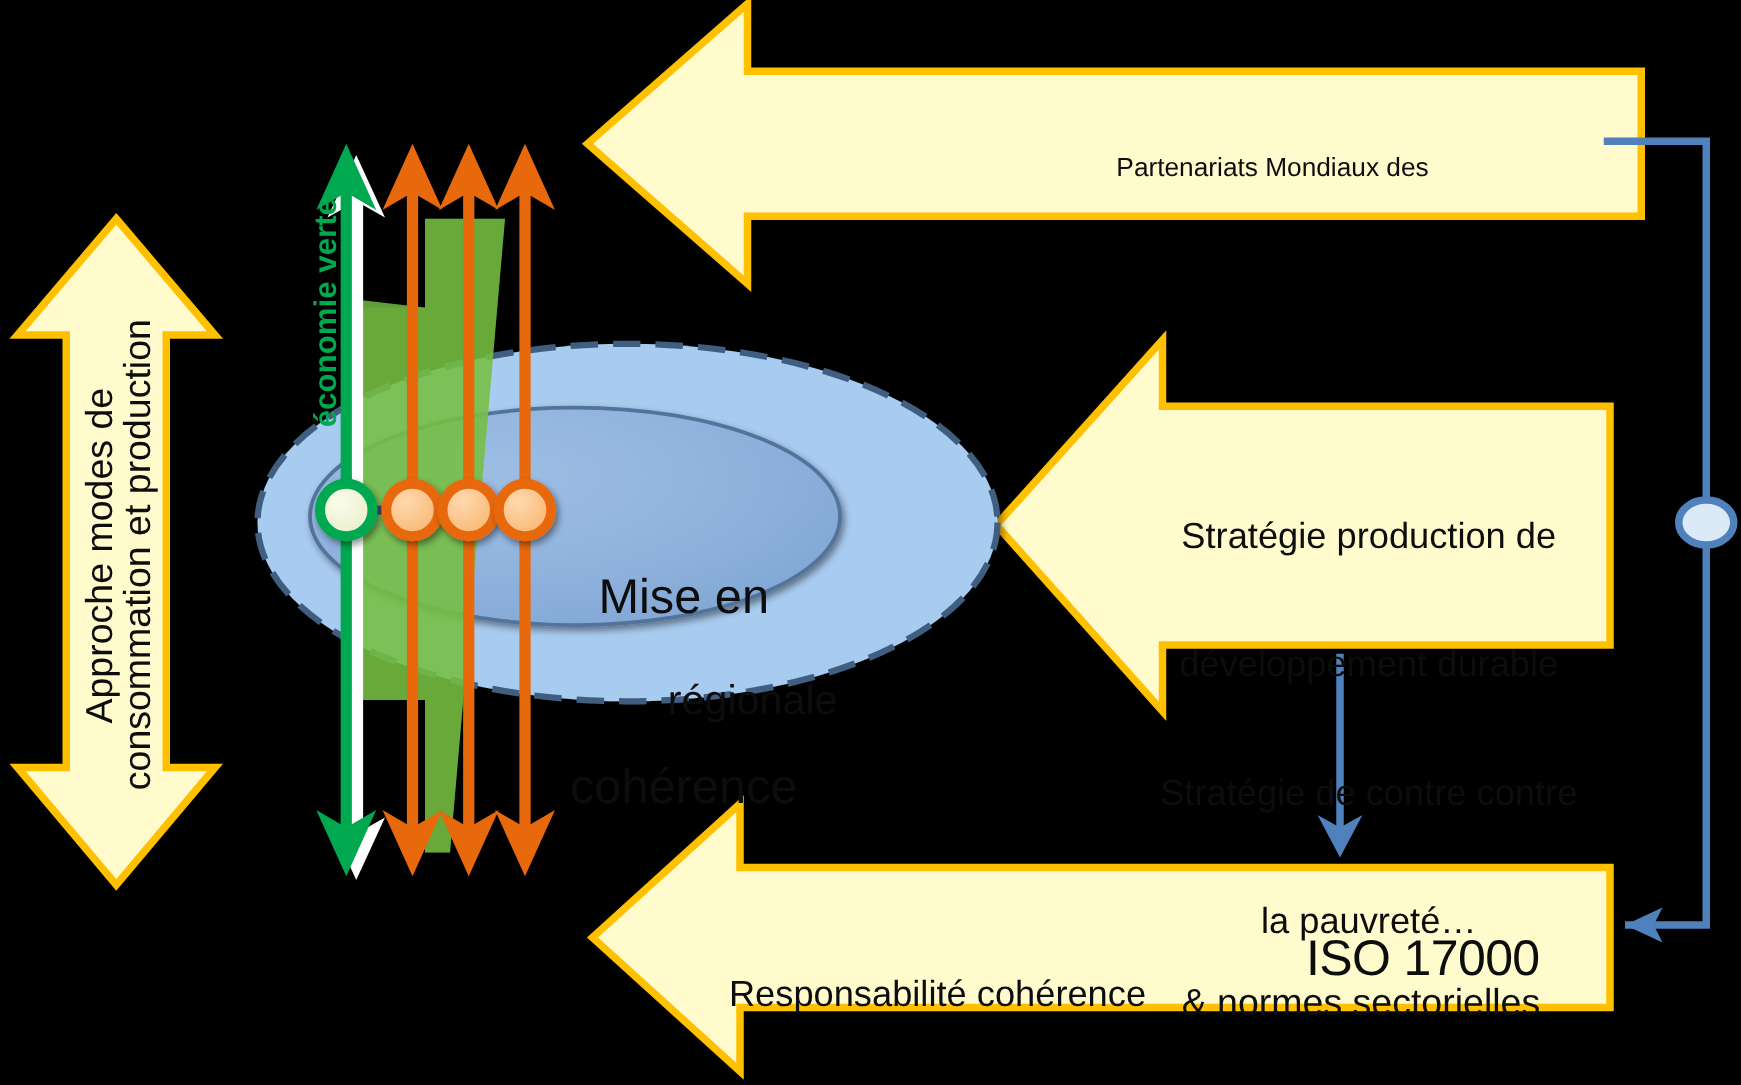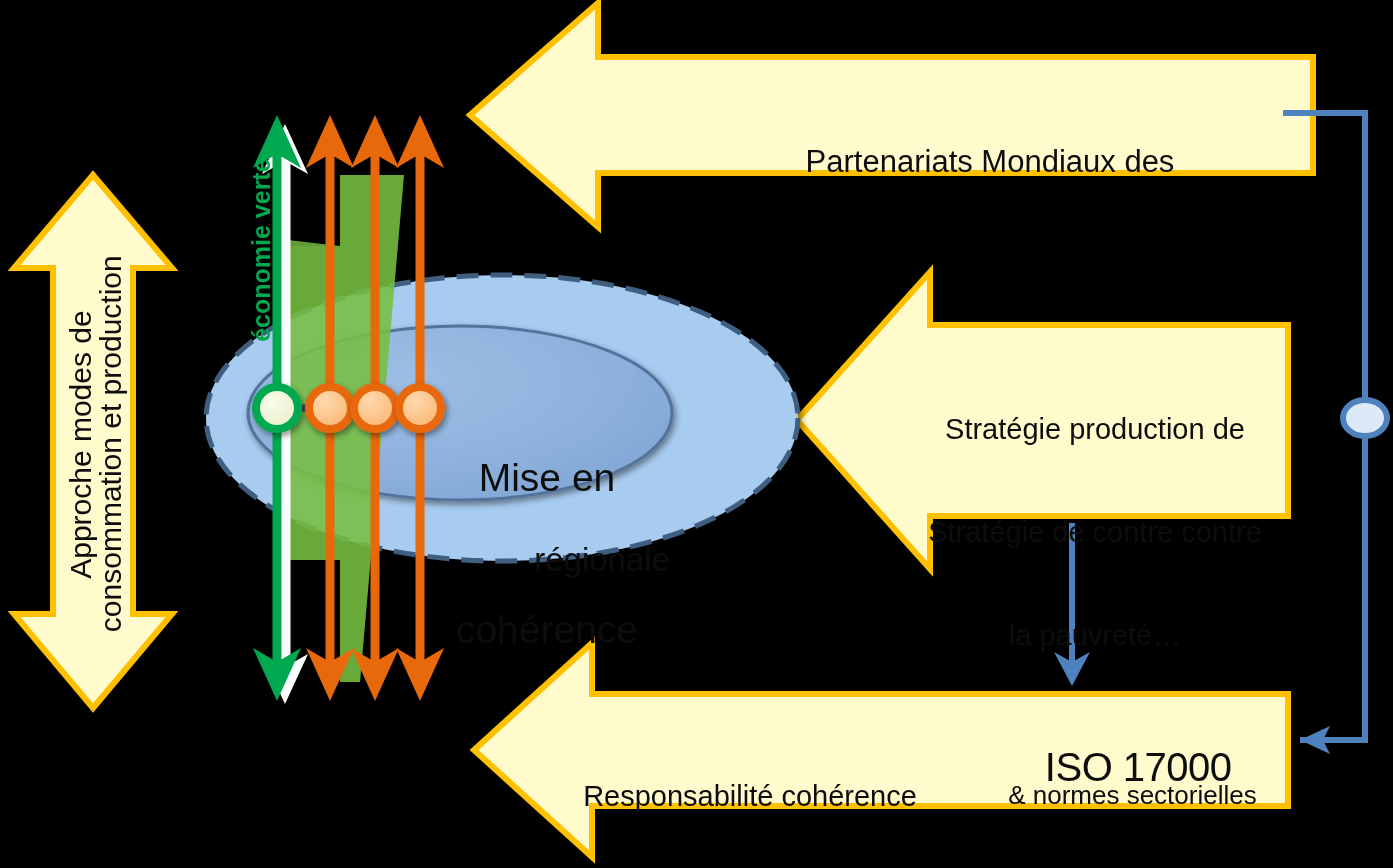--- a/index.html
+++ b/index.html
@@ -124,39 +124,40 @@
     <span>Approche modes de</span>
   </div>
   <div class="txt nosel" style="left:-120px;top:410px;width:460px;transform:rotate(-90deg);font-size:30px;">
     <span>consommation et production</span>
   </div>
 
   <div class="txt nosel" style="left:146px;top:222px;width:230px;transform:rotate(-90deg);font-size:25px;font-weight:bold;color:#00A850;">
     <span>économie verte</span>
   </div>
 
-  <div class="txt nosel" style="left:700px;top:76px;width:580px;font-size:31px;">
+  <div class="txt nosel" style="left:728px;top:76px;width:580px;font-size:21px;">
     <div>Partenariats Mondiaux des</div>
   </div>
 
   <div class="txt nosel" style="left:900px;top:344px;width:390px;font-size:29px;line-height:1.18;">
     <div>Stratégie production de</div>
+    <div>développement durable</div>
     <div>Stratégie de contre contre</div>
     <div>la pauvreté…</div>
   </div>
 
   <div class="txt nosel" style="left:550px;top:703px;width:400px;font-size:29px;line-height:1.3;">
     <div>Responsabilité cohérence</div>
     
   </div>
 
   <div class="txt nosel" style="left:962px;top:700px;width:310px;font-size:40px;letter-spacing:-0.5px;">
     <span>ISO 17000</span>
   </div>
-  <div class="txt nosel" style="left:963px;top:752px;width:310px;font-size:26px;">
+  <div class="txt nosel" style="left:912px;top:752px;width:310px;font-size:30px;">
     <span>&amp; normes sectorielles</span>
   </div>
 
   <div class="txt nosel" style="left:422px;top:352px;width:250px;font-size:39px;line-height:1.3;">
     <div>Mise en</div>
     <div>cohérence</div>
   </div>
 
   <div class="txt nosel" style="left:420px;top:505px;width:250px;font-size:33px;text-align:right;">
     <span>régionale</span>

